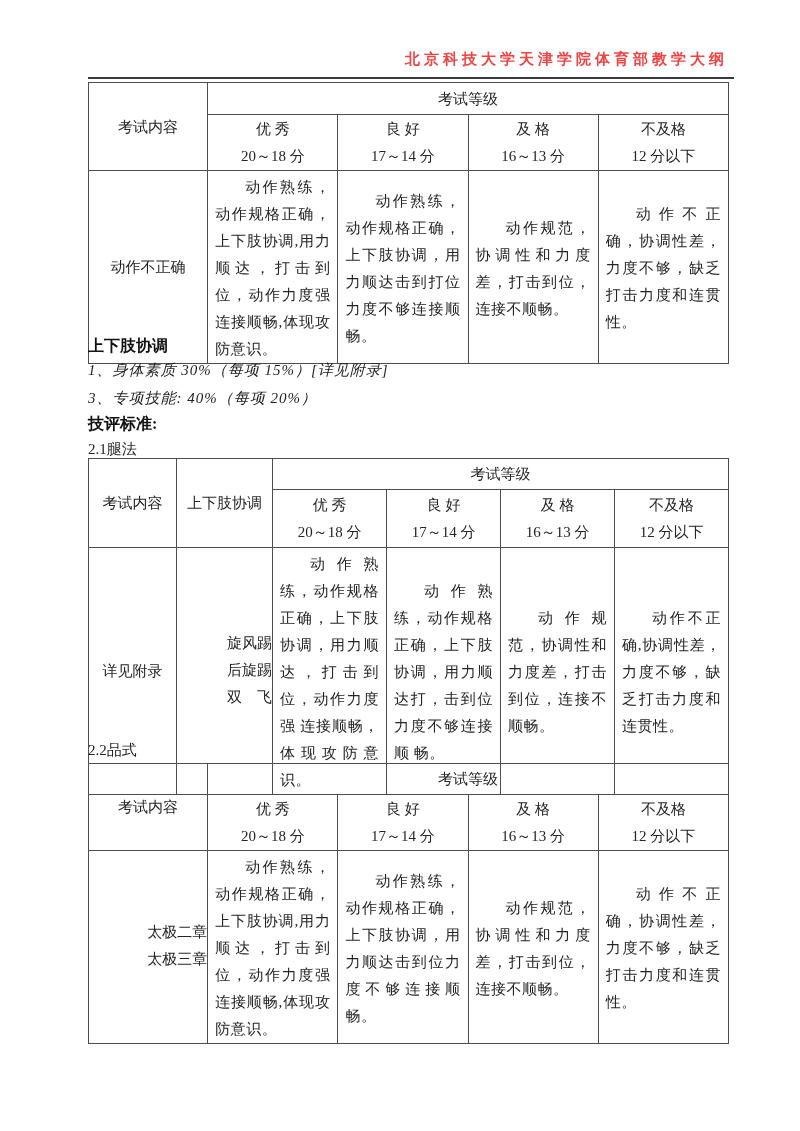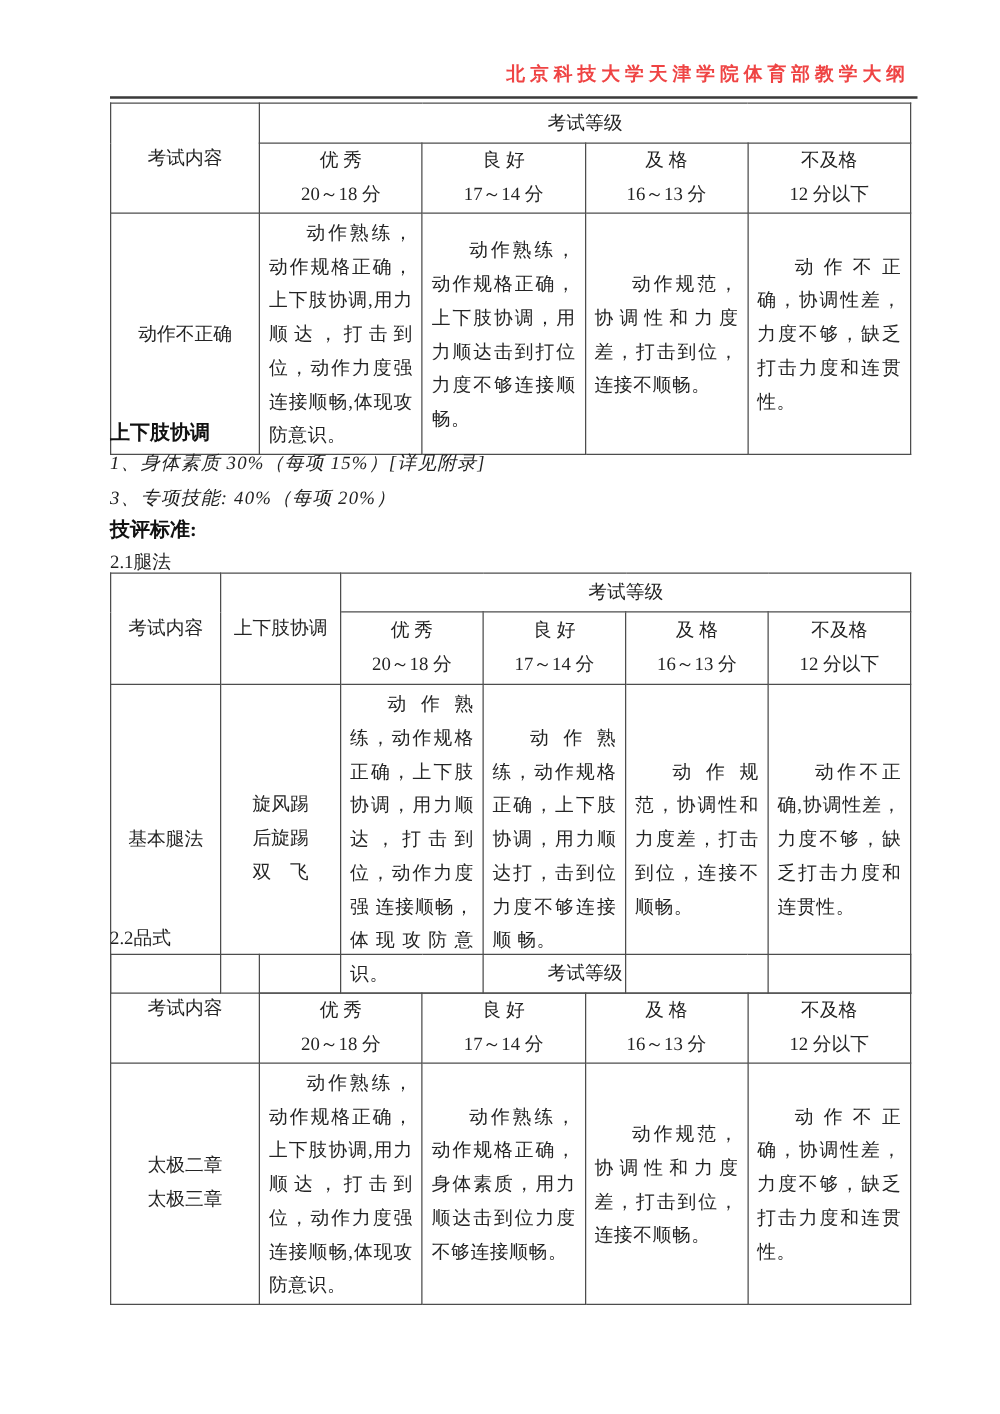--- a/index.html
+++ b/index.html
@@ -59,21 +59,21 @@
   .grade-score { line-height: 27px; }
 
   td.desc { vertical-align: top; }
   .para {
     padding: 3px 7px 0 7px;
     text-indent: 2em;
     text-align: justify;
     line-height: 27px;
     letter-spacing: 0.5px;
   }
-  .stack div { line-height: 27px; text-align: center; font-family: Liberation Mono, monospace; }
+  .stack div { line-height: 27px; text-align: right; font-family: Liberation Mono, monospace; }
 
   
   .abs { position: absolute; left: 88px; white-space: nowrap; }
   .sec-bold {
     font-weight: bold;
     font-size: 16px;
     color: #111;
   }
   .kai-item {
     font-style: italic;
@@ -195,21 +195,21 @@
           <div class="grade-name">及 格</div>
           <div class="grade-score">16～13 分</div>
         </td>
         <td class="c-center">
           <div class="grade-name">不及格</div>
           <div class="grade-score">12 分以下</div>
         </td>
       </tr>
       <tr>
         <td class="c-center" style="height:188px">
-          <div>基本腿法</div>
+          <div>详见附录</div>
         </td>
         <td class="c-center">
           <div class="stack">
             <div>旋风踢</div>
             <div>后旋踢</div>
             <div>双　飞</div>
           </div>
         </td>
         <td class="desc">
             <div class="para">动作熟练，动作规格正确，上下肢协调，用力顺达，打击到位，动作力度强 连接顺畅，体现攻防意识。</div>
@@ -268,21 +268,21 @@
         <td class="c-center" style="height:162px">
           <div class="stack">
             <div>太极二章</div>
             <div>太极三章</div>
           </div>
         </td>
         <td class="desc">
             <div class="para">动作熟练，动作规格正确，上下肢协调,用力顺达，打击到位，动作力度强 连接顺畅,体现攻防意识。</div>
           </td>
         <td class="desc">
-            <div class="para">动作熟练，动作规格正确，身体素质，用力顺达击到位力度不够连接顺畅。</div>
+            <div class="para">动作熟练，动作规格正确，上下肢协调，用力顺达击到位力度不够连接顺畅。</div>
           </td>
         <td class="desc">
             <div class="para">动作规范，协调性和力度差，打击到位，连接不顺畅。</div>
           </td>
         <td class="desc">
             <div class="para">动作不正确，协调性差，力度不够，缺乏打击力度和连贯性。</div>
           </td>
       </tr>
     </tbody>
   </table>

